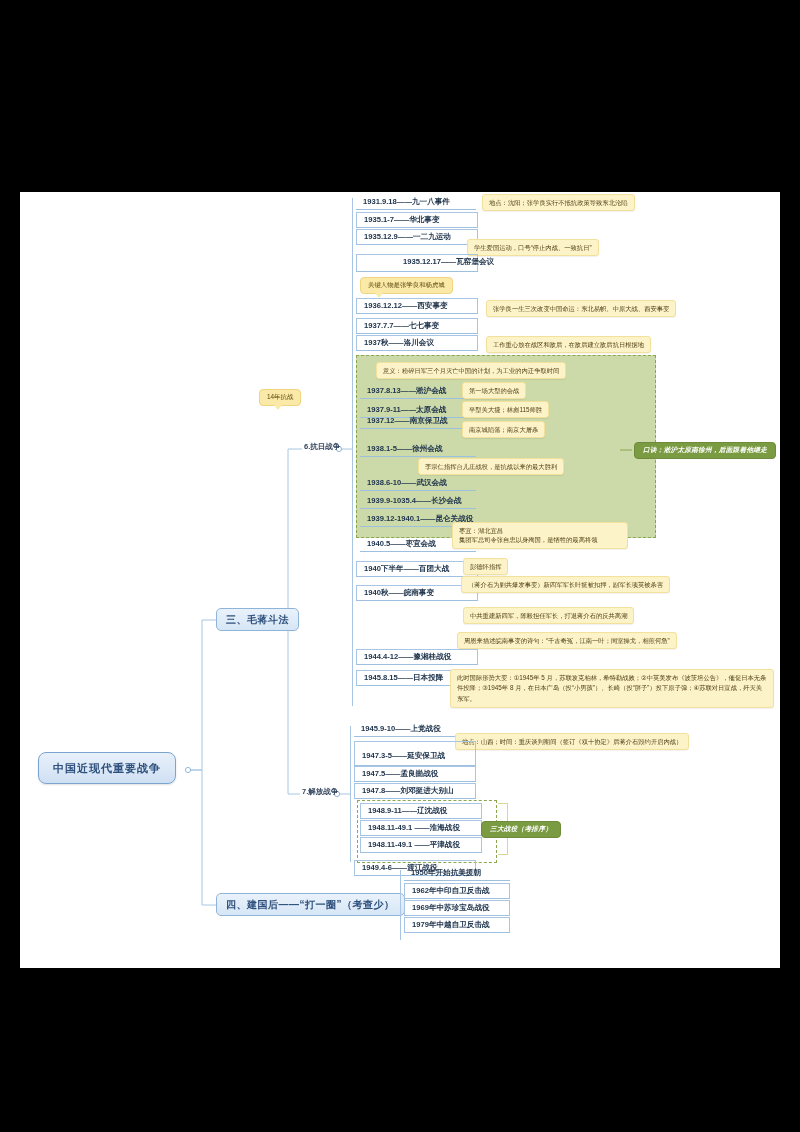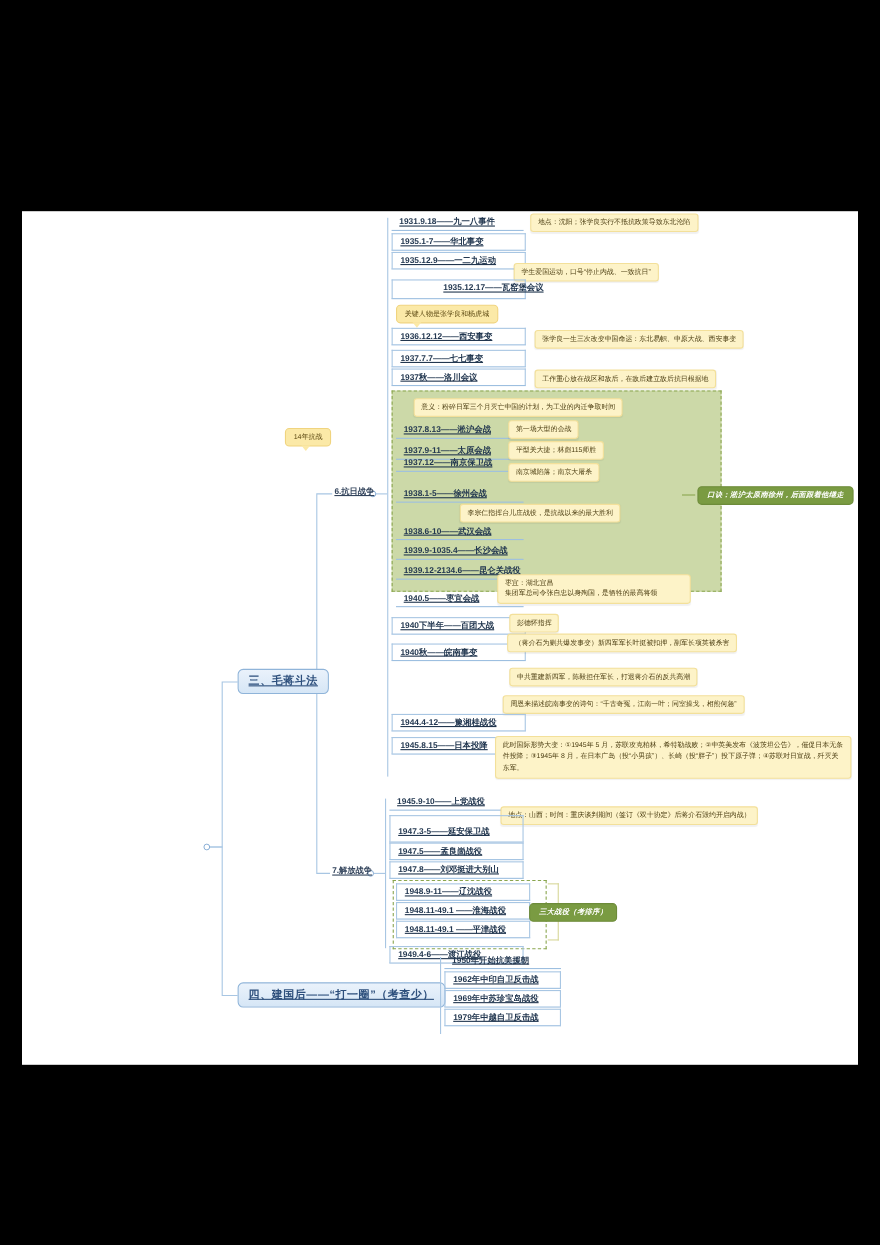--- a/index.html
+++ b/index.html
@@ -6,21 +6,21 @@
   body{width:800px;height:1132px;position:relative;
        font-family:"Liberation Sans","DejaVu Sans",sans-serif;}
   #page{position:absolute;left:20px;top:192px;width:760px;height:776px;
         background:#fff;overflow:hidden;}
   #canvas{position:absolute;left:0;top:0;width:760px;height:776px;}
   svg.links{position:absolute;left:0;top:0;width:760px;height:776px;
             pointer-events:none;}
 
   
   .node{position:absolute;box-sizing:border-box;white-space:nowrap;
-        color:#1f3a5f;line-height:1.1;text-decoration:underline;}
+        color:#1f3a5f;line-height:1.1;}
 
   
   .root{background:linear-gradient(#e8f0fa,#cfe0f3);
         border:1px solid #7ba4d0;border-radius:8px;
         font-size:11px;font-weight:bold;color:#2d4f7c;
         padding:9px 14px;letter-spacing:1px;
         box-shadow:0 1px 2px rgba(0,0,0,.12);}
 
   
   .lvl2{background:linear-gradient(#eaf2fb,#d6e6f6);
@@ -96,20 +96,21 @@
 
       <g fill="#ffffff" stroke="#7ba4d0" stroke-width="0.8">
         <circle cx="168" cy="578" r="2.6"></circle>
         <circle cx="259" cy="428" r="2.6"></circle>
         <circle cx="319" cy="257" r="2.6"></circle>
         <circle cx="317" cy="602" r="2.6"></circle>
         <circle cx="369" cy="713" r="2.6"></circle>
       </g>
     </svg>
 
+    <div class="node root" style="left:18px;top:560px;">中国近现代重要战争</div>
 
     <div class="node lvl2" style="left:196px;top:416px;">三、毛蒋斗法</div>
 
     <div class="node lvl2" style="left:196px;top:701px;text-align:right;">四、建国后——“打一圈”（考查少）</div>
 
     <div class="node lvl3" style="left:282px;top:250px;">6.抗日战争</div>
 
     <div class="node lvl3" style="left:280px;top:595px;">7.解放战争</div>
 
     <div class="group" style="left:332px;top:6px;width:0;height:508px;
@@ -155,21 +156,21 @@
 
     <div class="greenpill" style="left:614px;top:250px;">口诀：淞沪太原南徐州，后面跟着他继走</div>
     <svg class="links" viewBox="0 0 760 776">
       <path d="M600 258 L612 258" fill="none" stroke="#8aa64f" stroke-width="1"></path>
     </svg>
 
     <div class="node leaf" style="left:340px;top:284px;width:116px;">1938.6-10——武汉会战</div>
 
     <div class="node leaf" style="left:340px;top:302px;width:116px;">1939.9-1035.4——长沙会战</div>
 
-    <div class="node leaf" style="left:340px;top:320px;width:116px;">1939.12-2134.6——昆仑关战役</div>
+    <div class="node leaf" style="left:340px;top:320px;width:116px;">1939.12-1940.1——昆仑关战役</div>
 
     <div class="node leaf" style="left:340px;top:345px;width:116px;">1940.5——枣宜会战</div>
     <div class="callout wrap" style="left: 432px; top: 330px; width: 162px; white-space: nowrap;" style2="">枣宜：湖北宜昌<br>集团军总司令张自忠以身殉国，是牺牲的最高将领</div>
 
     <div class="node leaf box" style="left:336px;top:369px;width:122px;">1940下半年——百团大战</div>
     <div class="callout" style="left:443px;top:366px;">彭德怀指挥</div>
 
     <div class="node leaf box" style="left:336px;top:393px;width:122px;">1940秋——皖南事变</div>
     <div class="callout" style="left:441px;top:384px;">（蒋介石为剿共爆发事变）新四军军长叶挺被扣押，副军长项英被杀害</div>
     <div class="callout" style="left:443px;top:415px;">中共重建新四军，陈毅担任军长，打退蒋介石的反共高潮</div>

